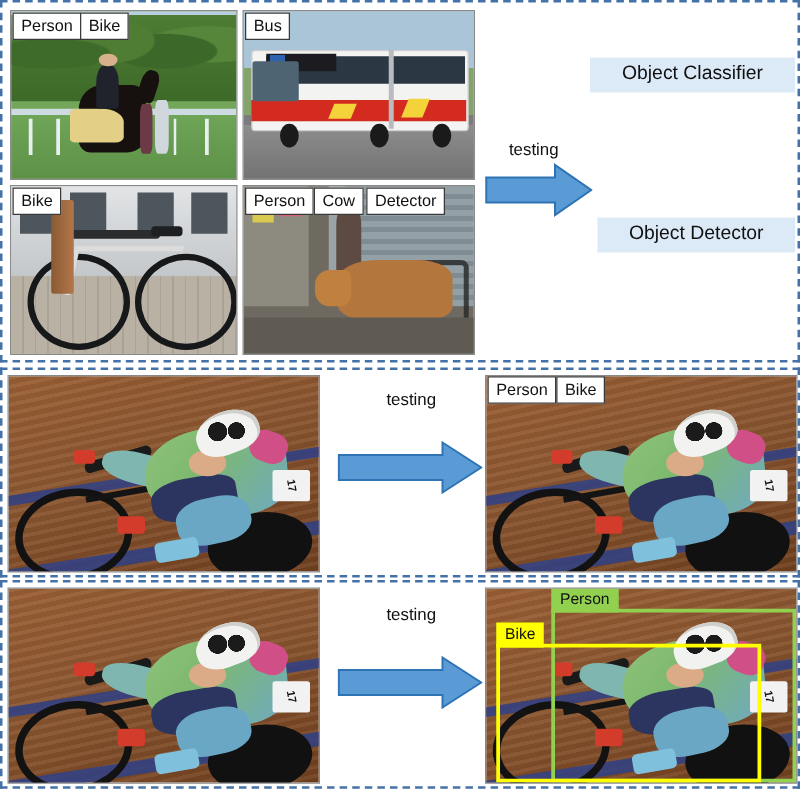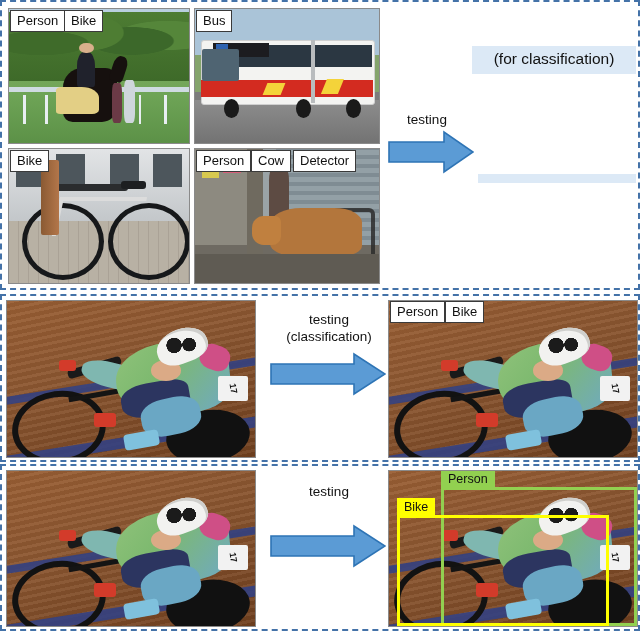--- a/index.html
+++ b/index.html
@@ -213,23 +213,24 @@
       <div class="chip" style="left:291px;top:148px;">Detector</div>
 
       <div class="caption" style="left:389px;top:110px;width:72px;">testing</div>
       <div class="arrow" style="left:386px;top:128px;">
         <svg width="86" height="44" viewBox="0 0 86 44">
           <polygon points="1,12 56,12 56,2 85,22 56,42 56,32 1,32" fill="#5B9BD5" stroke="#2E74B5" stroke-width="1.6" stroke-linejoin="miter"></polygon>
         </svg>
       </div>
 
       <div class="outbox" style="left:470px;top:44px;width:164px;">
-        <div>(for classification)</div>
+        <div>Object Classifier</div>
       </div>
       <div class="outbox" style="left:476px;top:172px;width:158px;">
+        <div>Object Detector</div>
       </div>
 
     </div>
   </div>
 
   <div class="panel" id="panel-test-cls">
     <div class="pcontent">
 
       <div class="photo ph-cyc" style="left:4px;top:4px;width:250px;height:158px;">
         <div class="grain"></div>
@@ -248,21 +249,20 @@
           <div class="shoe"></div>
         <div class="pink"></div>
           <div class="num">
             <b>17</b>
           </div>
         <div class="face"></div>
           <div class="helmet"></div>
       </div>
 
       <div class="caption" style="left:272px;top:16px;width:110px;">testing</div>
-      <div class="caption" style="left:272px;top:33px;width:110px;">(classification)</div>
       <div class="arrow" style="left:268px;top:56px;">
         <svg width="116" height="44" viewBox="0 0 116 44">
           <polygon points="1,12 84,12 84,2 115,22 84,42 84,32 1,32" fill="#5B9BD5" stroke="#2E74B5" stroke-width="1.6" stroke-linejoin="miter"></polygon>
         </svg>
       </div>
 
       <div class="photo ph-cyc" style="left:386px;top:4px;width:250px;height:158px;">
         <div class="grain"></div>
           <div class="blueline"></div>
           <div class="blueline2"></div>

